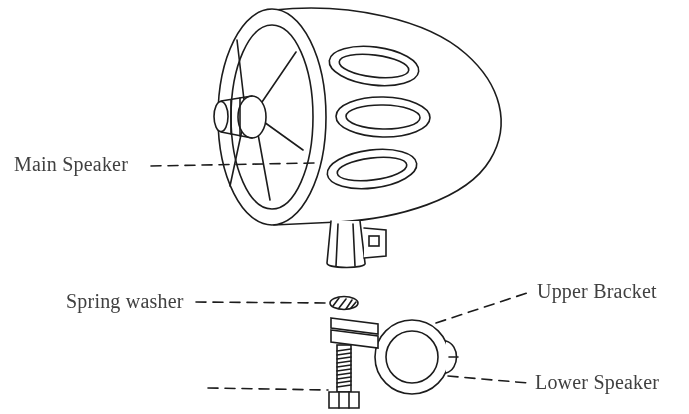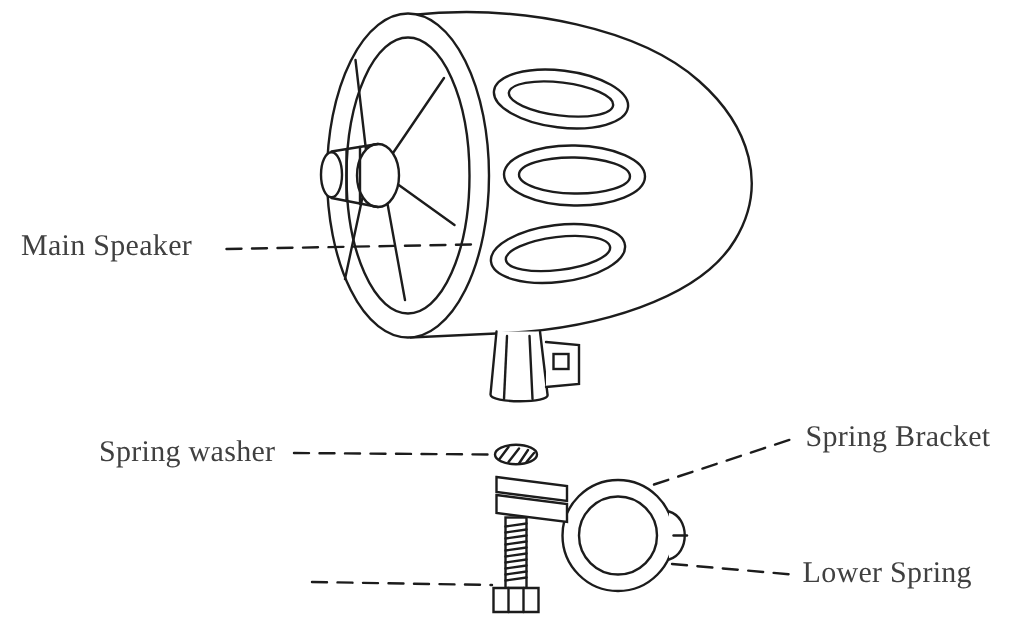--- a/index.html
+++ b/index.html
@@ -103,18 +103,18 @@
       <line x1="436" y1="323" x2="530" y2="292"></line>
       <line x1="208" y1="388" x2="328" y2="390"></line>
       <line x1="448" y1="376" x2="528" y2="383"></line>
     </g>
   </svg>
 
   <div class="label lbl-main-speaker">Main Speaker</div>
 
   <div class="label lbl-spring-washer">Spring washer</div>
 
-  <div class="label lbl-upper-bracket">Spring Bracket</div>
+  <div class="label lbl-upper-bracket">Upper Bracket</div>
 
 
-  <div class="label lbl-lower-bracket">Lower Spring</div>
+  <div class="label lbl-lower-bracket">Lower Speaker</div>
 
 </div>
 
 </body></html>

